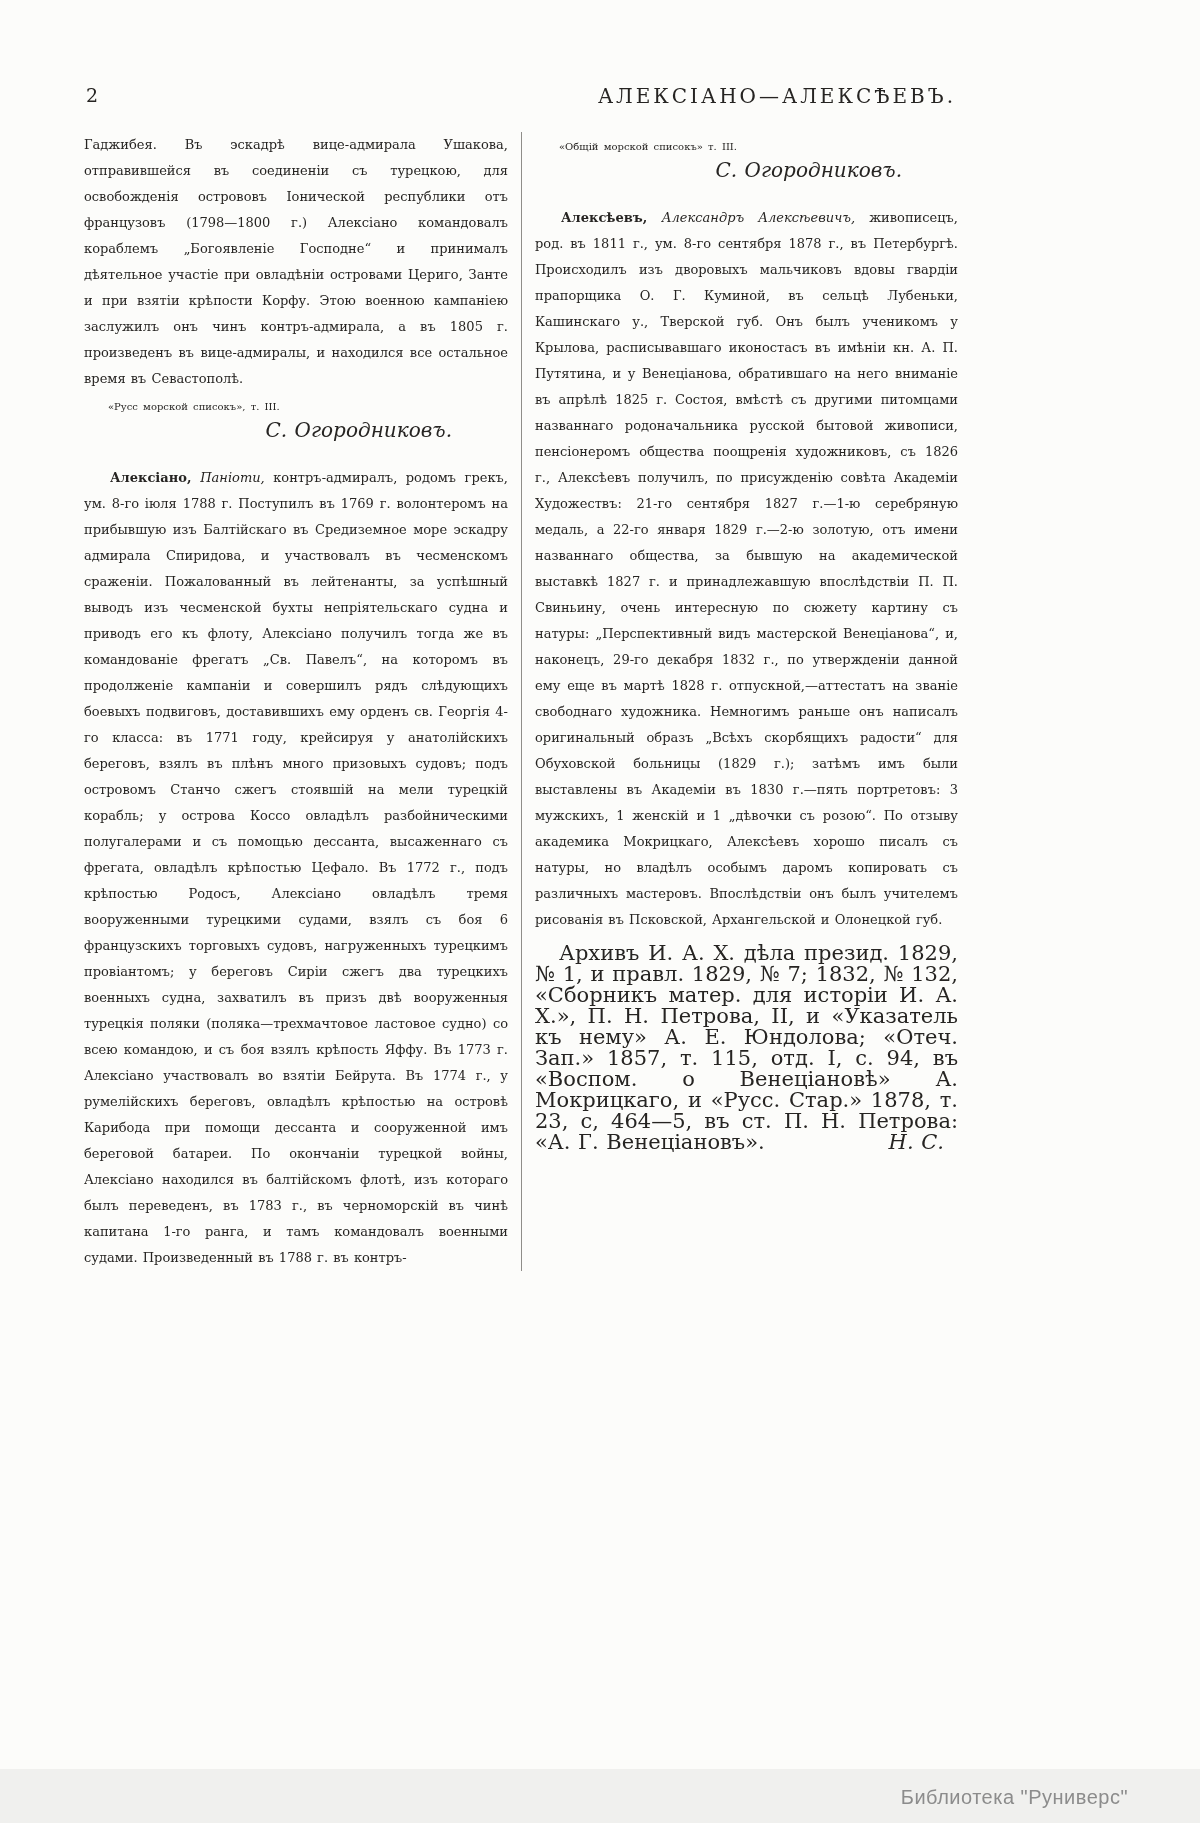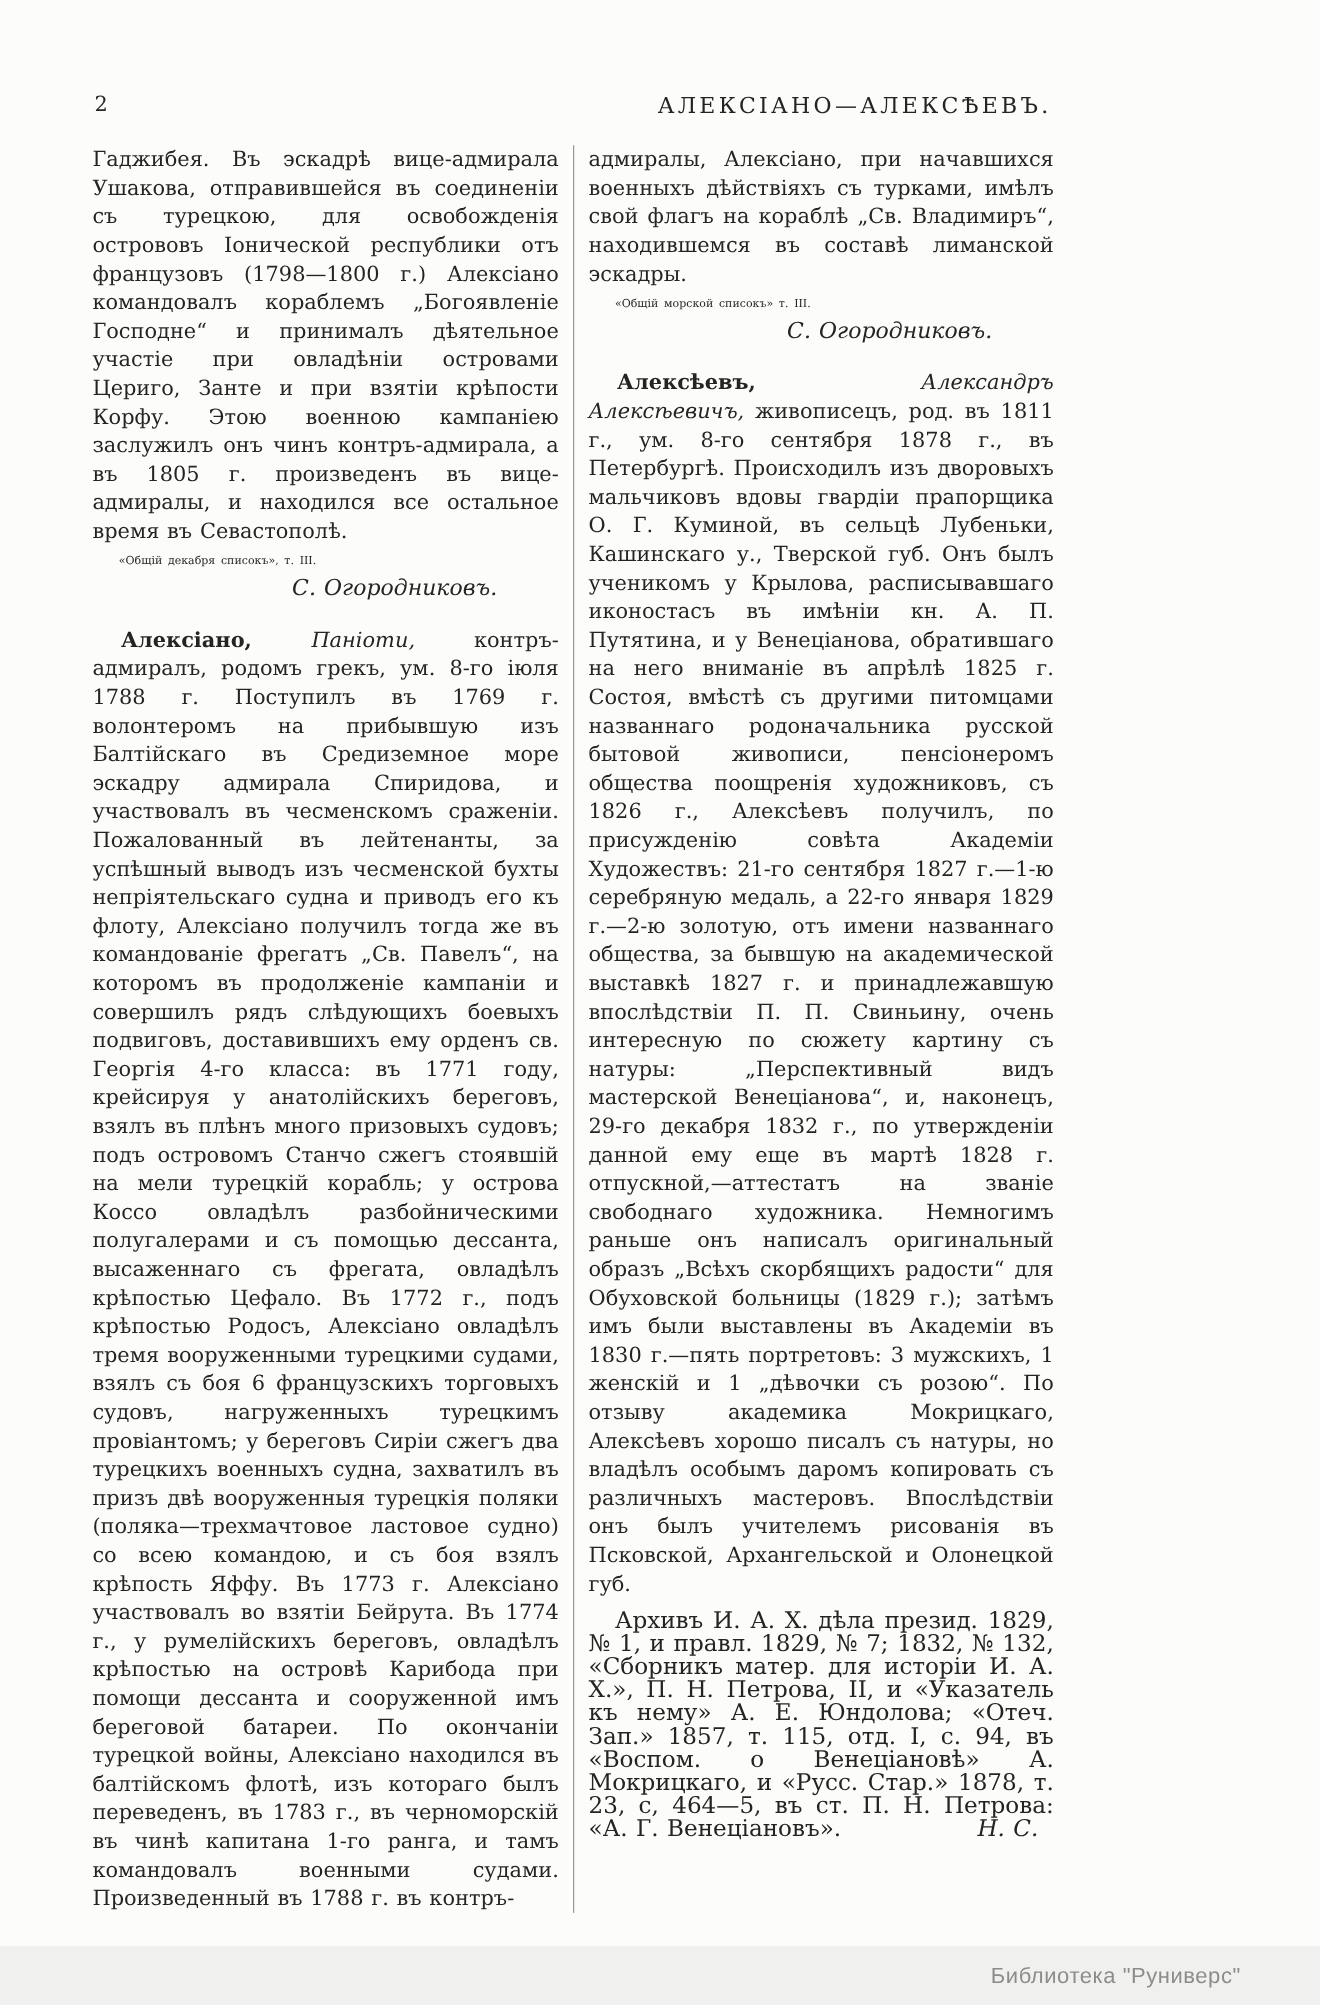--- a/index.html
+++ b/index.html
@@ -47,21 +47,21 @@
   }
   .col-right {
     width: 437px;
     padding-left: 13px;
     border-left: 1px solid #8f8d89;
   }
 
   p {
     margin: 0;
     text-align: justify;
-    font-size: 19px;
+    font-size: 13px;
     line-height: 26px;
     word-spacing: 1px;
   }
   .indent { text-indent: 26px; }
   .entry { margin-top: 24px; }
 
   .entry-name { font-weight: bold; }
   .entry-person { font-style: italic; }
 
   .citation {
@@ -117,27 +117,26 @@
 
   <div class="header-row">
     <span class="page-number">2</span>
     <div class="page-header">АЛЕКСІАНО—АЛЕКСѢЕВЪ.</div>
   </div>
 
   <div class="columns">
 
     <div class="col col-left">
       <p>Гаджибея. Въ эскадрѣ вице-адмирала Ушакова, отправившейся въ соединеніи съ турецкою, для освобожденія острововъ Іонической республики отъ французовъ (1798—1800 г.) Алексіано командовалъ кораблемъ „Богоявленіе Господне“ и принималъ дѣятельное участіе при овладѣніи островами Цериго, Занте и при взятіи крѣпости Корфу. Этою военною кампаніею заслужилъ онъ чинъ контръ-адмирала, а въ 1805 г. произведенъ въ вице-адмиралы, и находился все остальное время въ Севастополѣ.</p>
-      <p class="citation">«Общій декабря списокъ», т. III.</p>
+      <p class="citation">«Русс морской списокъ», т. III.</p>
       <p class="signature">С. Огородниковъ.</p>
       <p class="entry indent"><span class="entry-name">Алексіано, </span><span class="entry-person">Паніоти, </span><span>контръ-адмиралъ, родомъ грекъ, ум. 8-го іюля 1788 г. Поступилъ въ 1769 г. волонтеромъ на прибывшую изъ Балтійскаго въ Средиземное море эскадру адмирала Спиридова, и участвовалъ въ чесменскомъ сраженіи. Пожалованный въ лейтенанты, за успѣшный выводъ изъ чесменской бухты непріятельскаго судна и приводъ его къ флоту, Алексіано получилъ тогда же въ командованіе фрегатъ „Св. Павелъ“, на которомъ въ продолженіе кампаніи и совершилъ рядъ слѣдующихъ боевыхъ подвиговъ, доставившихъ ему орденъ св. Георгія 4-го класса: въ 1771 году, крейсируя у анатолійскихъ береговъ, взялъ въ плѣнъ много призовыхъ судовъ; подъ островомъ Станчо сжегъ стоявшій на мели турецкій корабль; у острова Коссо овладѣлъ разбойническими полугалерами и съ помощью дессанта, высаженнаго съ фрегата, овладѣлъ крѣпостью Цефало. Въ 1772 г., подъ крѣпостью Родосъ, Алексіано овладѣлъ тремя вооруженными турецкими судами, взялъ съ боя 6 французскихъ торговыхъ судовъ, нагруженныхъ турецкимъ провіантомъ; у береговъ Сиріи сжегъ два турецкихъ военныхъ судна, захватилъ въ призъ двѣ вооруженныя турецкія поляки (поляка—трехмачтовое ластовое судно) со всею командою, и съ боя взялъ крѣпость Яффу. Въ 1773 г. Алексіано участвовалъ во взятіи Бейрута. Въ 1774 г., у румелійскихъ береговъ, овладѣлъ крѣпостью на островѣ Карибода при помощи дессанта и сооруженной имъ береговой батареи. По окончаніи турецкой войны, Алексіано находился въ балтійскомъ флотѣ, изъ котораго былъ переведенъ, въ 1783 г., въ черноморскій въ чинѣ капитана 1-го ранга, и тамъ командовалъ военными судами. Произведенный въ 1788 г. въ контръ-</span></p>
     </div>
 
     <div class="col col-right">
-      <p>адмиралы, Алексіано, при начавшихся военныхъ дѣйствіяхъ съ турками, имѣлъ свой флагъ на кораблѣ „Св. Владимиръ“, находившемся въ составѣ лиманской эскадры.</p>
       <p class="citation">«Общій морской списокъ» т. III.</p>
       <p class="signature">С. Огородниковъ.</p>
       <p class="entry indent"><span class="entry-name">Алексѣевъ, </span><span class="entry-person">Александръ Алексѣевичъ, </span><span>живописецъ, род. въ 1811 г., ум. 8-го сентября 1878 г., въ Петербургѣ. Происходилъ изъ дворовыхъ мальчиковъ вдовы гвардіи прапорщика О. Г. Куминой, въ сельцѣ Лубеньки, Кашинскаго у., Тверской губ. Онъ былъ ученикомъ у Крылова, расписывавшаго иконостасъ въ имѣніи кн. А. П. Путятина, и у Венеціанова, обратившаго на него вниманіе въ апрѣлѣ 1825 г. Состоя, вмѣстѣ съ другими питомцами названнаго родоначальника русской бытовой живописи, пенсіонеромъ общества поощренія художниковъ, съ 1826 г., Алексѣевъ получилъ, по присужденію совѣта Академіи Художествъ: 21-го сентября 1827 г.—1-ю серебряную медаль, а 22-го января 1829 г.—2-ю золотую, отъ имени названнаго общества, за бывшую на академической выставкѣ 1827 г. и принадлежавшую впослѣдствіи П. П. Свиньину, очень интересную по сюжету картину съ натуры: „Перспективный видъ мастерской Венеціанова“, и, наконецъ, 29-го декабря 1832 г., по утвержденіи данной ему еще въ мартѣ 1828 г. отпускной,—аттестатъ на званіе свободнаго художника. Немногимъ раньше онъ написалъ оригинальный образъ „Всѣхъ скорбящихъ радости“ для Обуховской больницы (1829 г.); затѣмъ имъ были выставлены въ Академіи въ 1830 г.—пять портретовъ: 3 мужскихъ, 1 женскій и 1 „дѣвочки съ розою“. По отзыву академика Мокрицкаго, Алексѣевъ хорошо писалъ съ натуры, но владѣлъ особымъ даромъ копировать съ различныхъ мастеровъ. Впослѣдствіи онъ былъ учителемъ рисованія въ Псковской, Архангельской и Олонецкой губ.</span></p>
       <p class="bib"><span>Архивъ И. А. Х. дѣла презид. 1829, № 1, и правл. 1829, № 7; 1832, № 132, «Сборникъ матер. для исторіи И. А. Х.», П. Н. Петрова, II, и «Указатель къ нему» А. Е. Юндолова; «Отеч. Зап.» 1857, т. 115, отд. I, с. 94, въ «Воспом. о Венеціановѣ» А. Мокрицкаго, и «Русс. Стар.» 1878, т. 23, с, 464—5, въ ст. П. Н. Петрова: «А. Г. Венеціановъ».</span> <span class="bib-sig">Н. С.</span></p>
     </div>
 
   </div>
 
   <div class="bottom-band"></div>
   <div class="watermark">Библиотека "Руниверс"</div>

